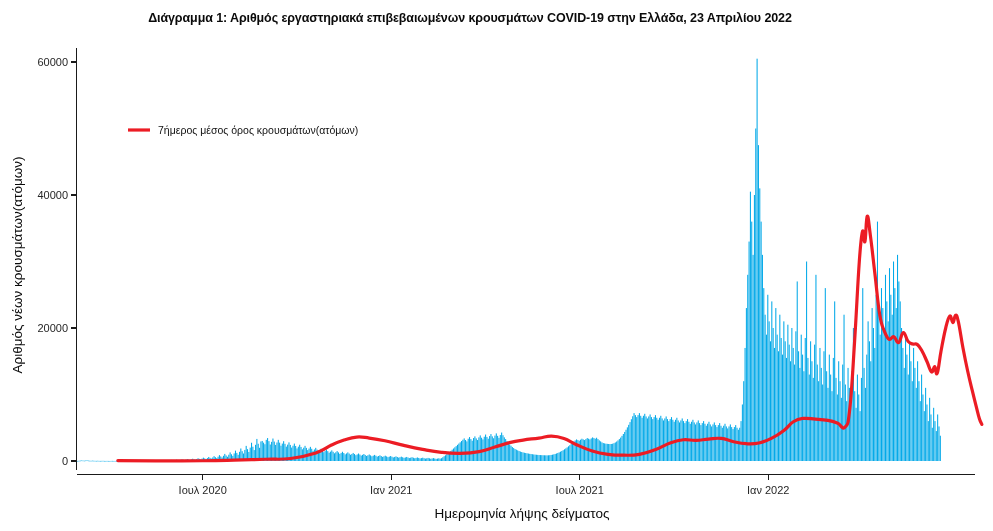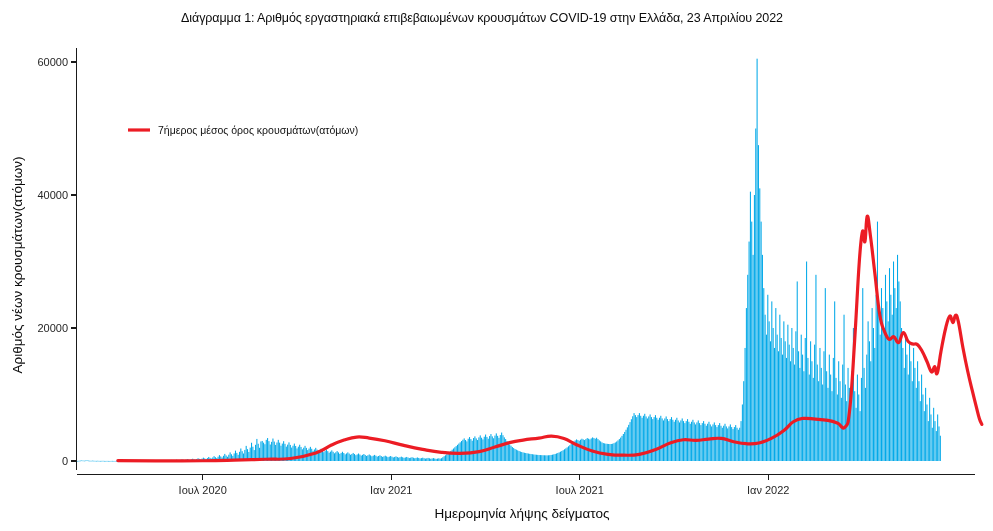--- a/index.html
+++ b/index.html
@@ -16,26 +16,26 @@
     overflow: hidden;
     position: relative;
   }
   #figure {
     position: relative;
     width: 993px;
     height: 531px;
   }
   #chart-title {
     position: absolute;
-    left: 12px;
+    left: 0;
     top: 11px;
     width: 940px;
     text-align: center;
     font-size: 12.5px;
-    font-weight: normal;
+    font-weight: bold;
     letter-spacing: -0.1px;
     color: #0a0a0a;
     white-space: nowrap;
   }
   #plot-svg {
     position: absolute;
     left: 0;
     top: 0;
   }
   .axis-title {

